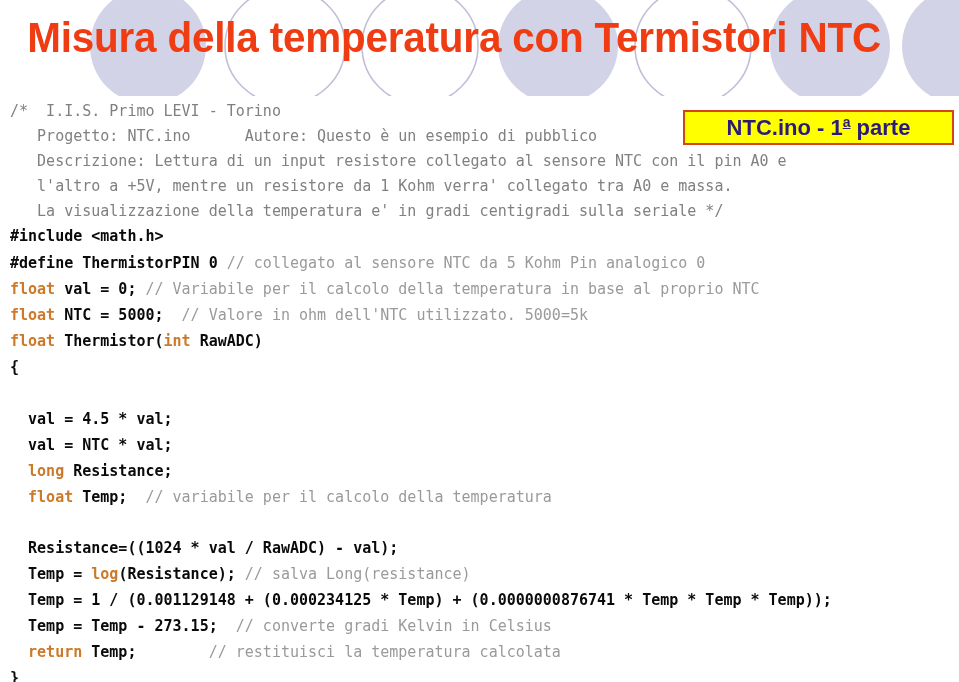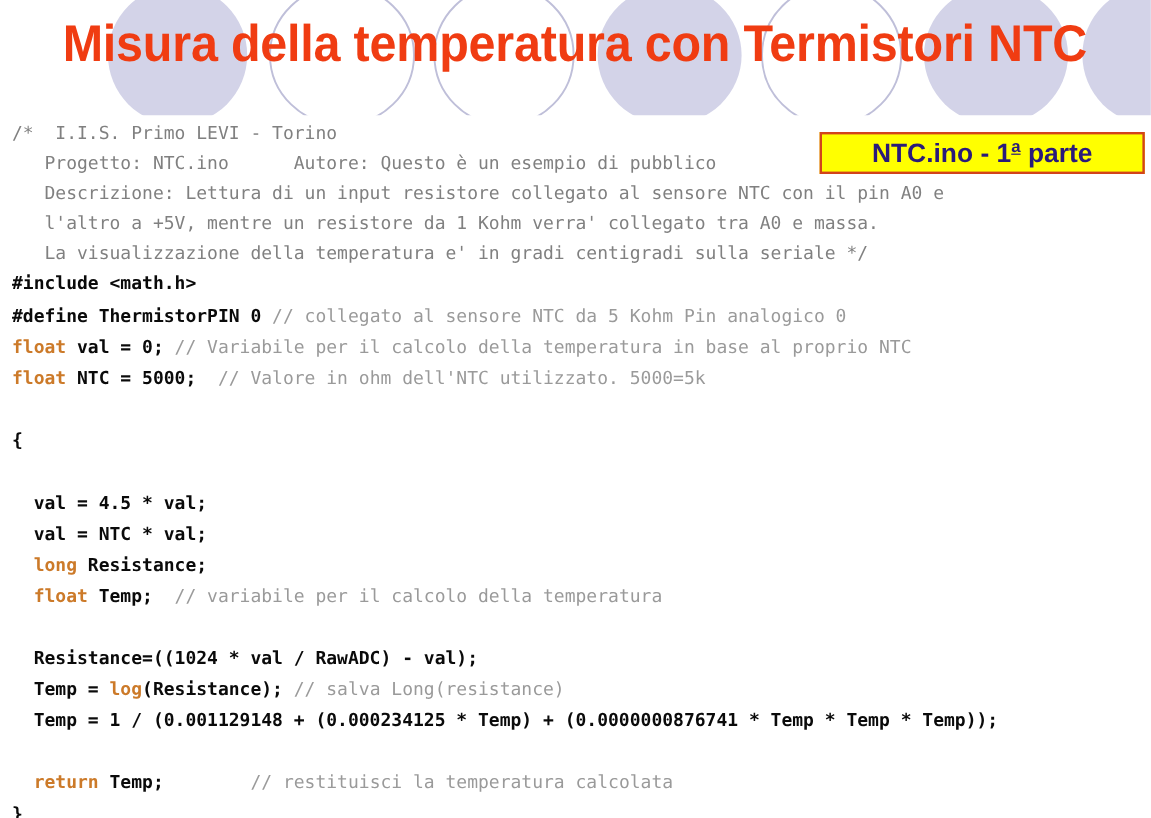--- a/index.html
+++ b/index.html
@@ -30,21 +30,20 @@
     top: 0;
   }
   #title-banner {
     position: absolute;
     left: 0;
     top: 6px;
     width: 959px;
     height: 62px;
     display: flex;
     align-items: center;
-    justify-content: center;
     z-index: 3;
   }
   #title-text {
     font-family: "Liberation Sans Narrow", "Liberation Sans", sans-serif;
     font-weight: bold;
     font-size: 43px;
     line-height: 1;
     color: #F03C12;
     letter-spacing: -0.2px;
     white-space: nowrap;
@@ -135,27 +134,29 @@
 <div id="code-area">
     <div class="code-line" style="top: 33px;"><span class="plain">   Progetto: NTC.ino      Autore: Questo è un esempio di pubblico</span></div>
     <div class="code-line" style="top: 8px;"><span class="plain">/*  I.I.S. Primo LEVI - Torino</span></div>
     <div class="code-line" style="top: 58px;"><span class="plain">   Descrizione: Lettura di un input resistore collegato al sensore NTC con il pin A0 e</span></div>
     <div class="code-line" style="top: 83px;"><span class="plain">   l'altro a +5V, mentre un resistore da 1 Kohm verra' collegato tra A0 e massa.</span></div>
     <div class="code-line" style="top: 108px;"><span class="plain">   La visualizzazione della temperatura e' in gradi centigradi sulla seriale */</span></div>
     <div class="code-line" style="top: 133px;"><span class="cd">#include &lt;math.h&gt;</span></div>
     <div class="code-line" style="top: 160px;"><span class="cd">#define ThermistorPIN 0 </span><span class="cmt">// collegato al sensore NTC da 5 Kohm Pin analogico 0</span></div>
     <div class="code-line" style="top: 186px;"><span class="kw">float </span><span class="cd">val = 0; </span><span class="cmt">// Variabile per il calcolo della temperatura in base al proprio NTC</span></div>
     <div class="code-line" style="top: 212px;"><span class="kw">float </span><span class="cd">NTC = 5000;  </span><span class="cmt">// Valore in ohm dell'NTC utilizzato. 5000=5k</span></div>
+    <div class="code-line" style="top: 238px;"><span class="kw">float </span><span class="cd">Thermistor(</span><span class="kw">int </span><span class="cd">RawADC)</span></div>
     <div class="code-line" style="top: 264px;"><span class="cd">{</span></div>
     <div class="code-line" style="top: 316px;"><span class="cd">  val = 4.5 * val;</span></div>
     <div class="code-line" style="top: 342px;"><span class="cd">  val = NTC * val;</span></div>
     <div class="code-line" style="top: 368px;"><span class="cd">  </span><span class="kw">long </span><span class="cd">Resistance;</span></div>
     <div class="code-line" style="top: 394px;"><span class="cd">  </span><span class="kw">float </span><span class="cd">Temp;  </span><span class="cmt">// variabile per il calcolo della temperatura</span></div>
     <div class="code-line" style="top: 445px;"><span class="cd">  Resistance=((1024 * val / RawADC) - val);</span></div>
     <div class="code-line" style="top: 471px;"><span class="cd">  Temp = </span><span class="kw">log</span><span class="cd">(Resistance); </span><span class="cmt">// salva Long(resistance)</span></div>
     <div class="code-line" style="top: 497px;"><span class="cd">  Temp = 1 / (0.001129148 + (0.000234125 * Temp) + (0.0000000876741 * Temp * Temp * Temp));</span></div>
+    <div class="code-line" style="top: 523px;"><span class="cd">  Temp = Temp - 273.15;  </span><span class="cmt">// converte gradi Kelvin in Celsius</span></div>
     <div class="code-line" style="top: 549px;"><span class="cd">  </span><span class="kw">return </span><span class="cd">Temp;        </span><span class="cmt">// restituisci la temperatura calcolata</span></div>
     <div class="code-line" style="top: 575px;"><span class="cd">}</span></div>
   </div>
 
 <div id="part-badge">
   <span id="part-badge-label">NTC.ino - 1<sup>a</sup> parte</span>
 </div>
 
 </body></html>

